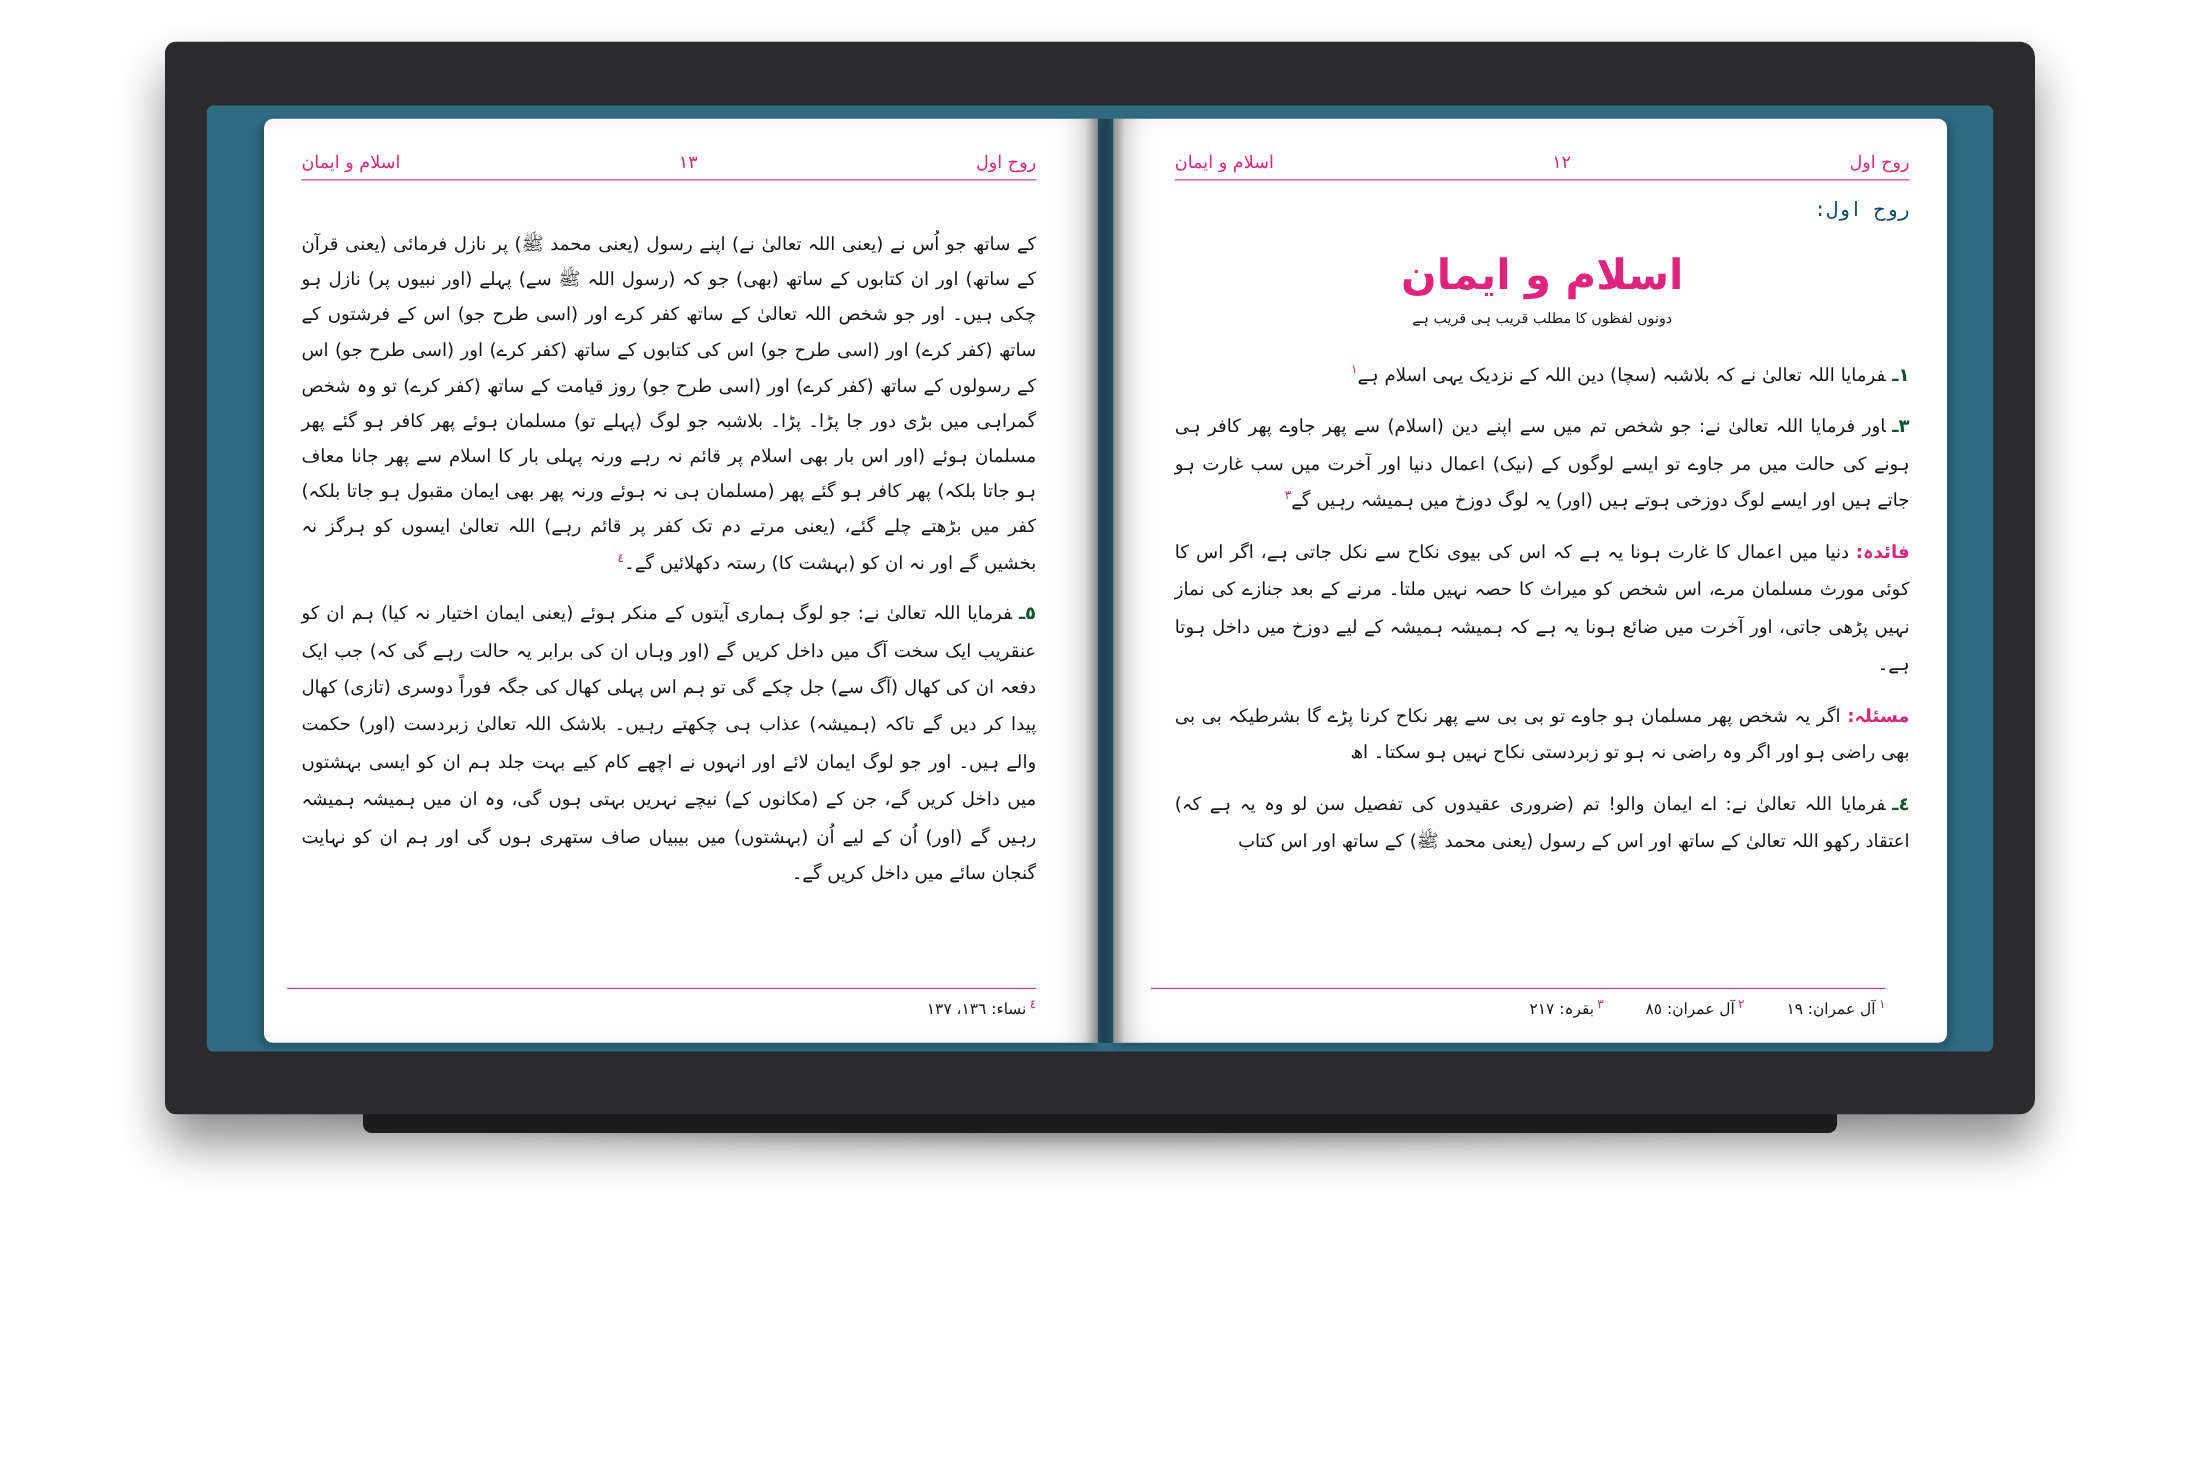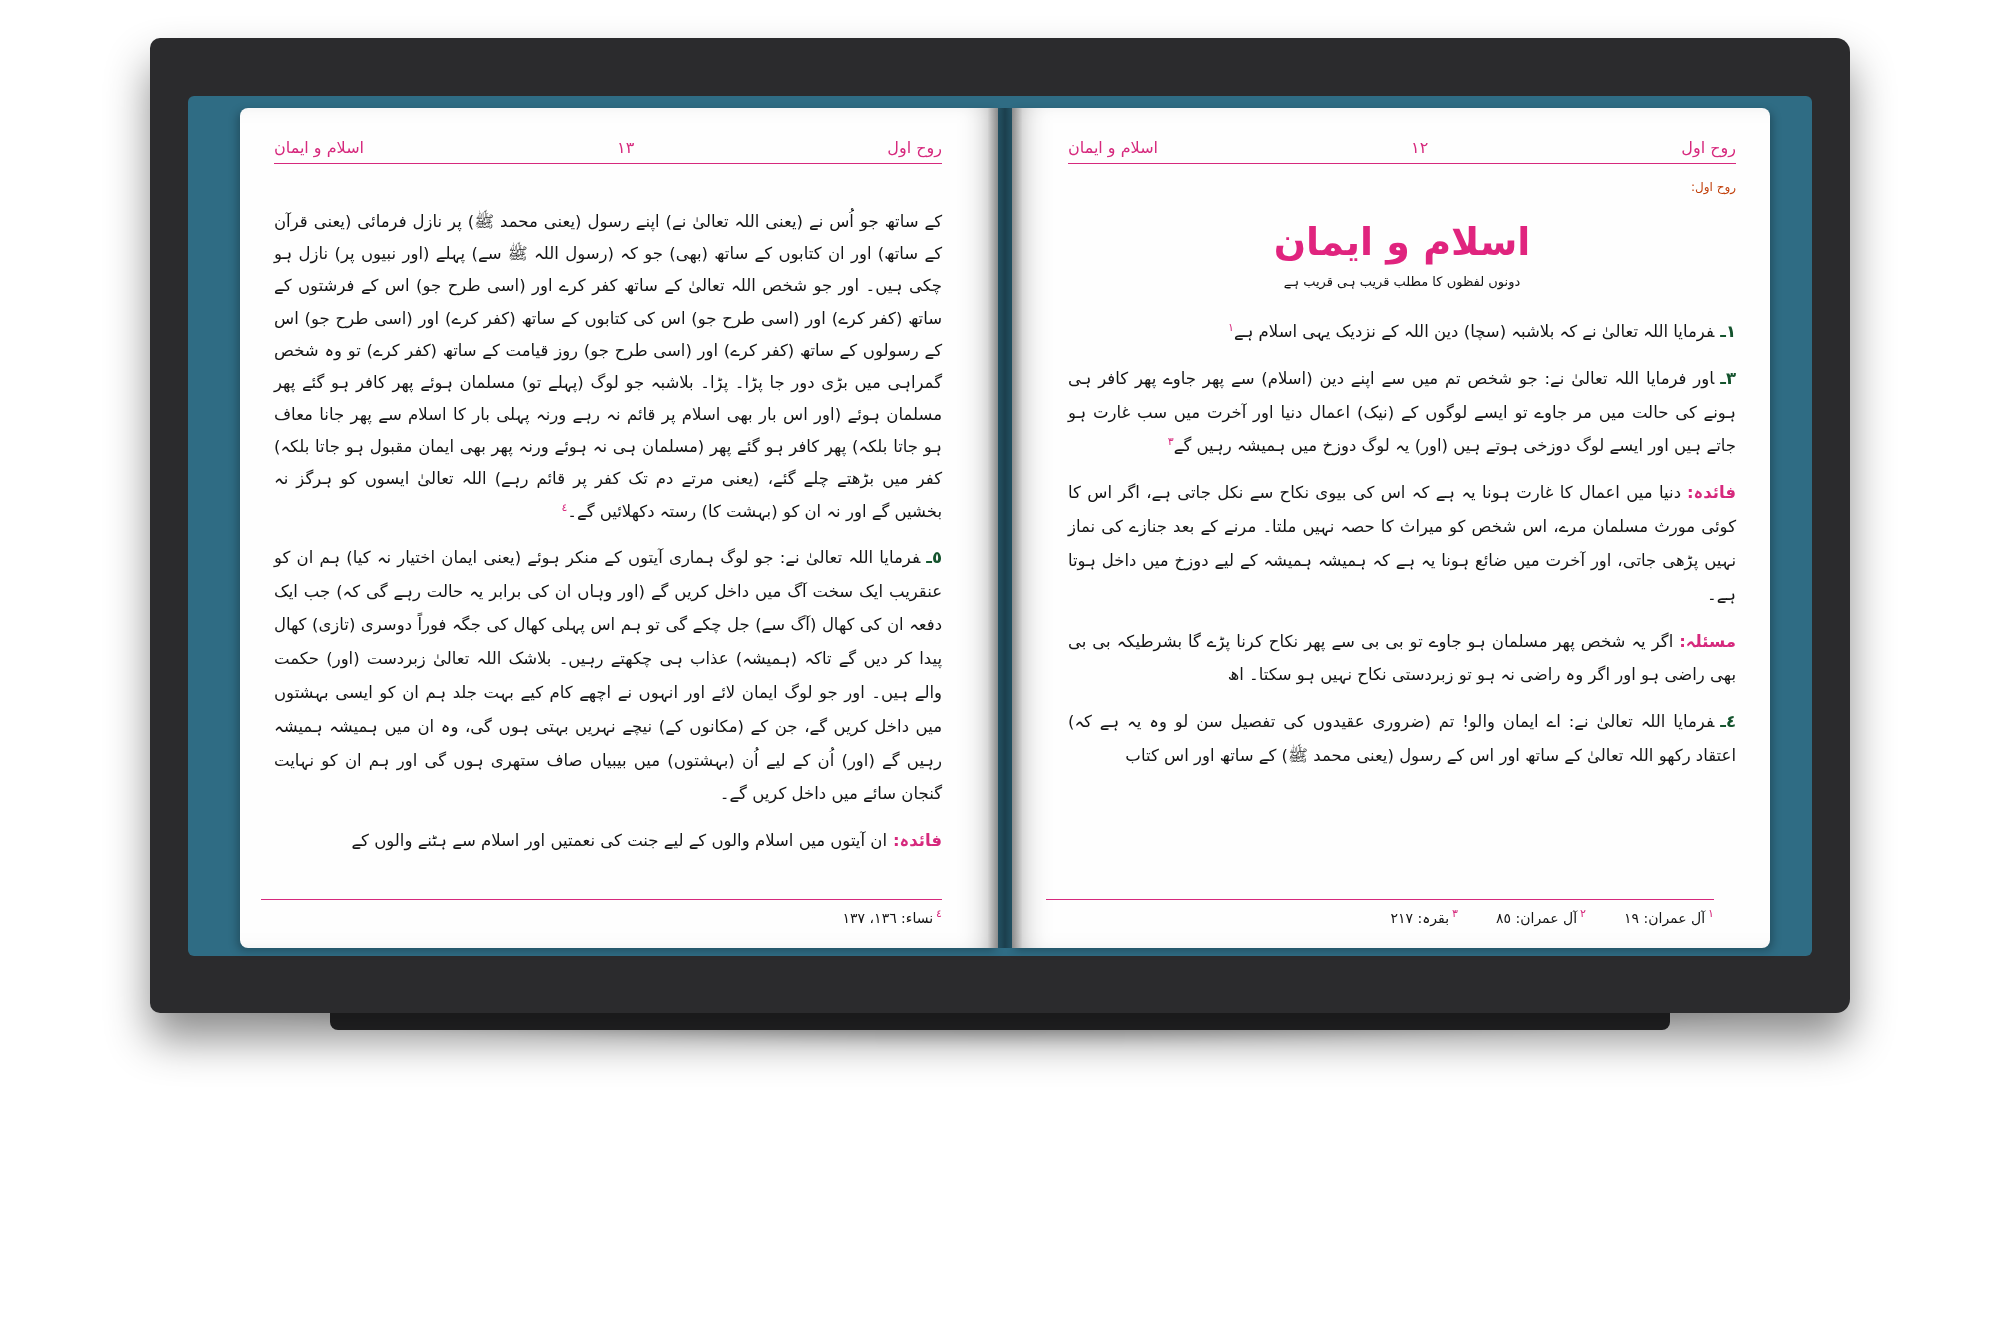--- a/index.html
+++ b/index.html
@@ -127,23 +127,24 @@
     font-family: "DejaVu Sans", sans-serif;
     padding-bottom: 6px;
     border-bottom: 1.5px solid #d6297d;
     margin-bottom: 16px;
   }
   .runhead .rh-side { white-space: nowrap; }
   .runhead .rh-num  { white-space: nowrap; }
 
   
   .chapter-label {
-    color: #c2410c;
-    font-size: 12px;
+    color: #0c4a6e;
+    font-size: 18px;
     margin: 4px 0 26px 0;
+    font-family: Liberation Mono, monospace;
   }
   .main-title {
     text-align: center;
     color: #e0247e;
     font-size: 38px;
     font-weight: bold;
     letter-spacing: 1px;
     margin: 10px 0 10px 0;
   }
   .subtitle {
@@ -226,21 +227,20 @@
           <span class="rh-num">١٣</span>
           <span class="rh-side">اسلام و ایمان</span>
         </div>
 
         <div class="page-body">
 
           <p class="para tight"><span>کے ساتھ جو اُس نے (یعنی اللہ تعالیٰ نے) اپنے رسول (یعنی محمد ﷺ) پر نازل فرمائی (یعنی قرآن کے ساتھ) اور ان کتابوں کے ساتھ (بھی) جو کہ (رسول اللہ ﷺ سے) پہلے (اور نبیوں پر) نازل ہو چکی ہیں۔ اور جو شخص اللہ تعالیٰ کے ساتھ کفر کرے اور (اسی طرح جو) اس کے فرشتوں کے ساتھ (کفر کرے) اور (اسی طرح جو) اس کی کتابوں کے ساتھ (کفر کرے) اور (اسی طرح جو) اس کے رسولوں کے ساتھ (کفر کرے) اور (اسی طرح جو) روز قیامت کے ساتھ (کفر کرے) تو وہ شخص گمراہی میں بڑی دور جا پڑا۔ پڑا۔ بلاشبہ جو لوگ (پہلے تو) مسلمان ہوئے پھر کافر ہو گئے پھر مسلمان ہوئے (اور اس بار بھی اسلام پر قائم نہ رہے ورنہ پہلی بار کا اسلام سے پھر جانا معاف ہو جاتا بلکہ) پھر کافر ہو گئے پھر (مسلمان ہی نہ ہوئے ورنہ پھر بھی ایمان مقبول ہو جاتا بلکہ) کفر میں بڑھتے چلے گئے، (یعنی مرتے دم تک کفر پر قائم رہے) اللہ تعالیٰ ایسوں کو ہرگز نہ بخشیں گے اور نہ ان کو (بہشت کا) رستہ دکھلائیں گے۔</span><span class="sup">٤</span></p>
 
           <p class="para"><span class="num">٥ـ</span><span>فرمایا اللہ تعالیٰ نے: جو لوگ ہماری آیتوں کے منکر ہوئے (یعنی ایمان اختیار نہ کیا) ہم ان کو عنقریب ایک سخت آگ میں داخل کریں گے (اور وہاں ان کی برابر یہ حالت رہے گی کہ) جب ایک دفعہ ان کی کھال (آگ سے) جل چکے گی تو ہم اس پہلی کھال کی جگہ فوراً دوسری (تازی) کھال پیدا کر دیں گے تاکہ (ہمیشہ) عذاب ہی چکھتے رہیں۔ بلاشک اللہ تعالیٰ زبردست (اور) حکمت والے ہیں۔ اور جو لوگ ایمان لائے اور انہوں نے اچھے کام کیے بہت جلد ہم ان کو ایسی بہشتوں میں داخل کریں گے، جن کے (مکانوں کے) نیچے نہریں بہتی ہوں گی، وہ ان میں ہمیشہ ہمیشہ رہیں گے (اور) اُن کے لیے اُن (بہشتوں) میں بیبیاں صاف ستھری ہوں گی اور ہم ان کو نہایت گنجان سائے میں داخل کریں گے۔</span></p>
 
-          <p class="para"><span class="num lead">فائدہ:</span><span>ان آیتوں میں اسلام والوں کے لیے جنت کی نعمتیں اور اسلام سے ہٹنے والوں کے</span></p>
 
         </div>
 
         <div class="footnotes">
           <span class="fn"><span class="mark">٤</span><span>نساء: ١٣٦، ١٣٧</span></span>
         </div>
 
       </div>
     </div>
 

